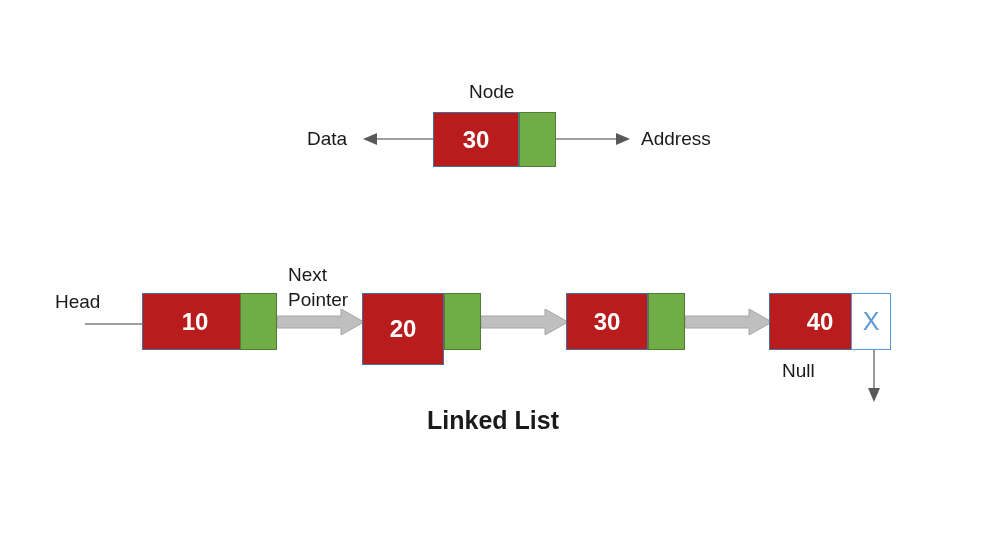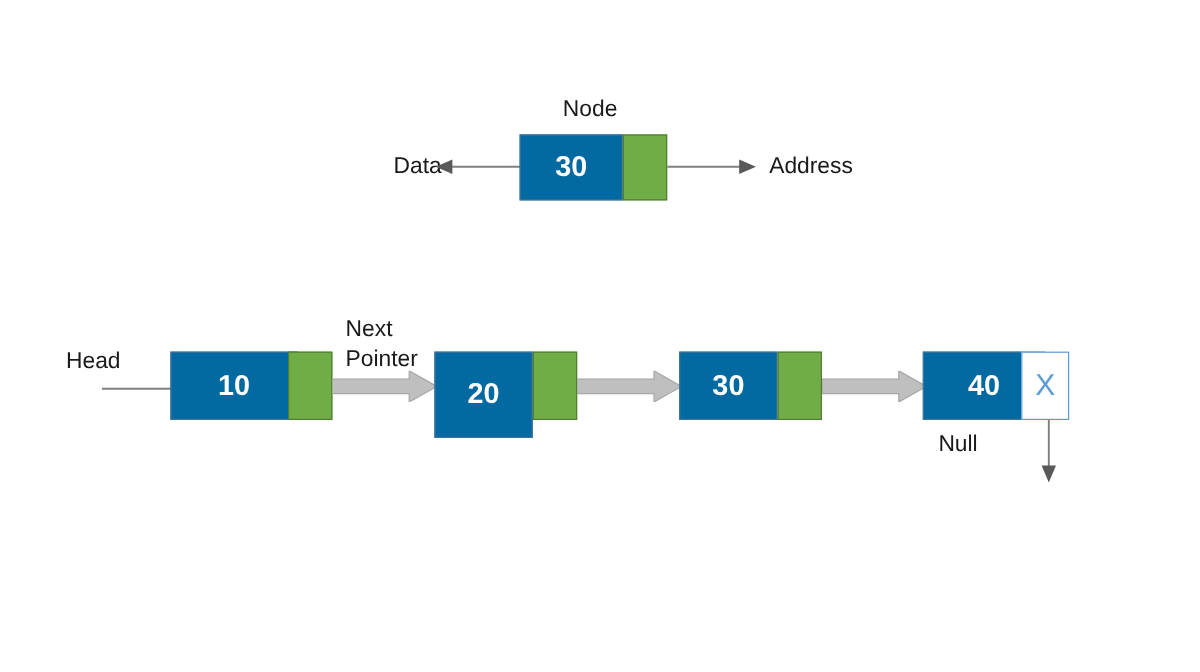--- a/index.html
+++ b/index.html
@@ -33,21 +33,21 @@
 
   
   .cell {
     position: absolute;
     box-sizing: border-box;
     display: flex;
     align-items: center;
     justify-content: center;
   }
   .cell-data {
-    background: #0369a1;
+    background: #b91c1c;
     border: 1px solid #41719C;
     color: #ffffff;
     font-weight: bold;
     font-size: 24px;
   }
   .cell-addr {
     background: #70AD47;
     border: 1px solid #507E32;
   }
   .cell-null {
@@ -70,21 +70,21 @@
   }
   .thin-arrow svg { display: block; }
 </style>
 </head>
 <body>
 
 <div id="canvas">
 
   <div class="label" style="left:469px; top:80px;">Node</div>
 
-  <div class="label" style="left:307px; top:127px;margin-left:21px;">Data</div>
+  <div class="label" style="left:307px; top:127px;">Data</div>
 
   <div class="label" style="left:641px; top:127px;">Address</div>
 
   <div class="thin-arrow" style="left:363px; top:130px;">
     <svg width="72" height="18" viewBox="0 0 72 18">
       <line x1="12" y1="9" x2="72" y2="9" stroke="#7F7F7F" stroke-width="1.6"></line>
       <polygon points="0,9 14,3 14,15" fill="#595959"></polygon>
     </svg>
   </div>
 
@@ -142,14 +142,15 @@
 
   <div class="label" style="left:782px; top:359px;">Null</div>
 
   <div class="thin-arrow" style="left:864px; top:350px;">
     <svg width="20" height="52" viewBox="0 0 20 52">
       <line x1="10" y1="0" x2="10" y2="40" stroke="#7F7F7F" stroke-width="1.6"></line>
       <polygon points="10,52 4,38 16,38" fill="#595959"></polygon>
     </svg>
   </div>
 
+  <div class="label bold" style="left:427px; top:409px;">Linked List</div>
 
 </div>
 
 </body></html>

